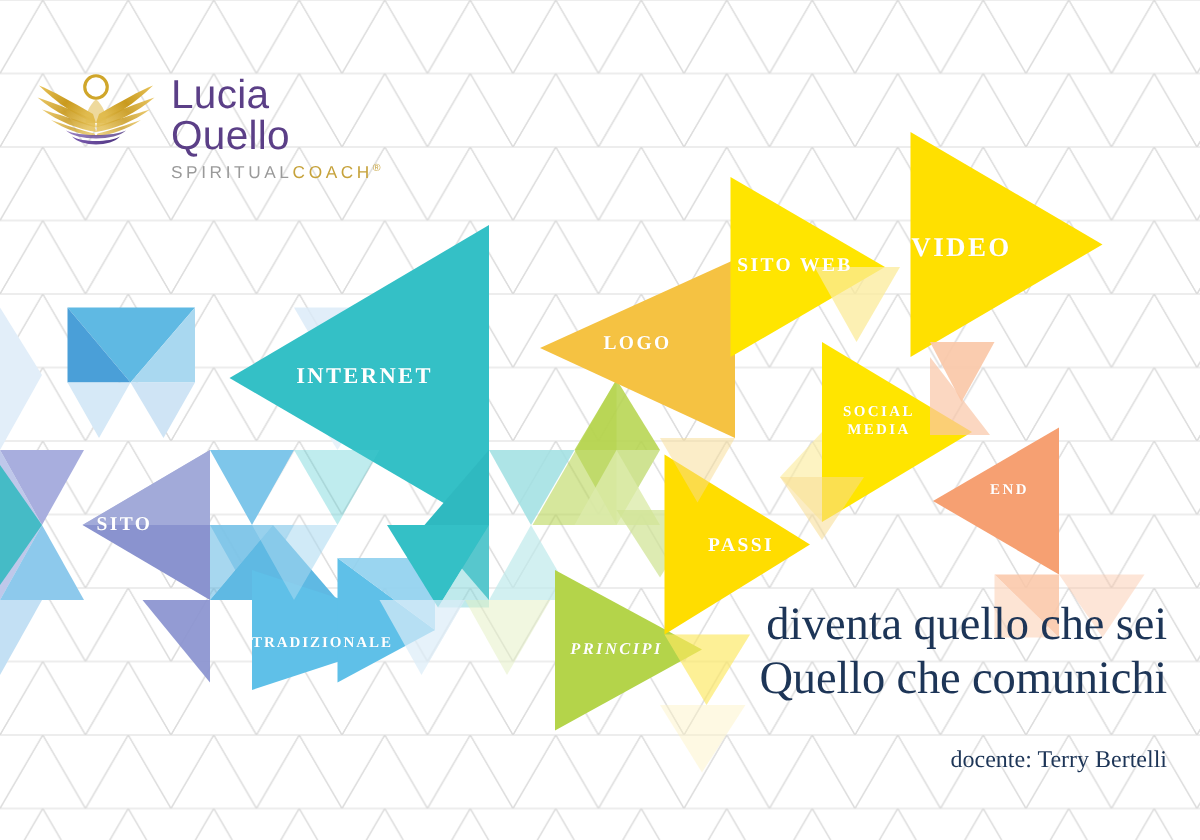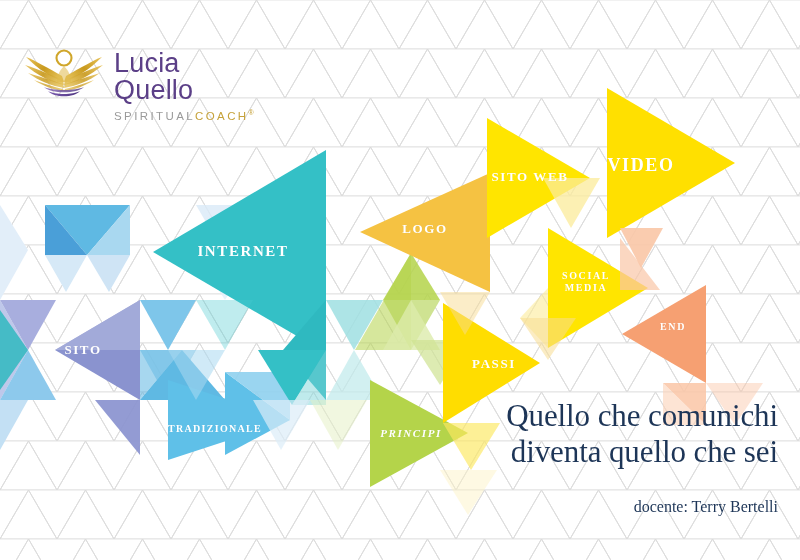--- a/index.html
+++ b/index.html
@@ -220,18 +220,18 @@
     </svg>
     <div id="logo-words">
       <div id="brand-name">Lucia Quello</div>
       <div id="brand-tag">
         <span class="t1">SPIRITUAL</span><span class="t2">COACH</span><span class="reg">®</span>
       </div>
     </div>
   </div>
 
   <div id="headline">
+    <div class="hl-line">diventa quello che sei</div>
     <div class="hl-line">Quello che comunichi</div>
-    <div class="hl-line">diventa quello che sei</div>
     <div id="subtitle">docente: Terry Bertelli</div>
   </div>
 
 </div>
 
 </body></html>

